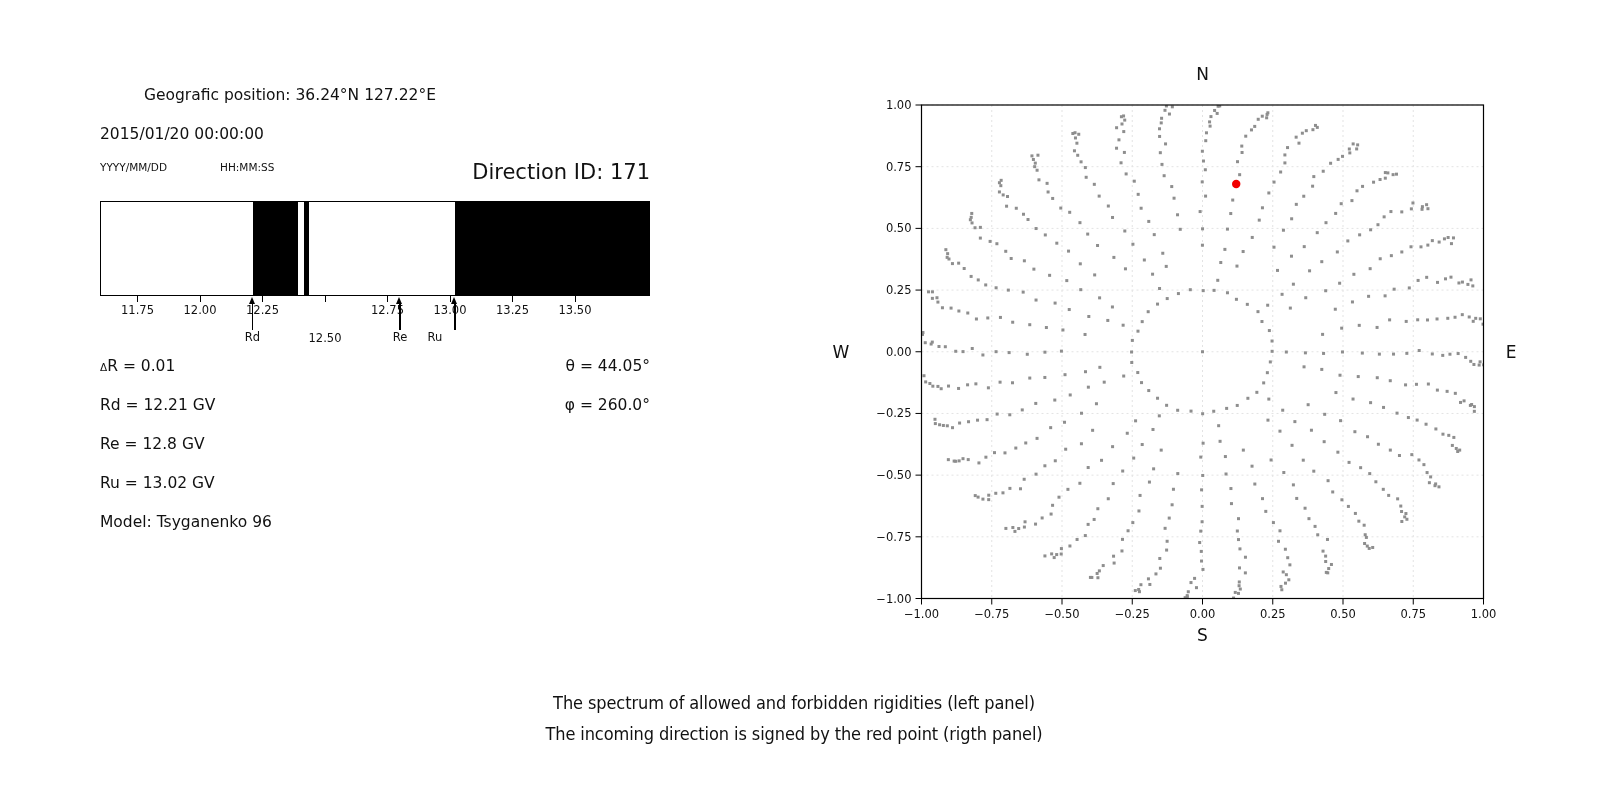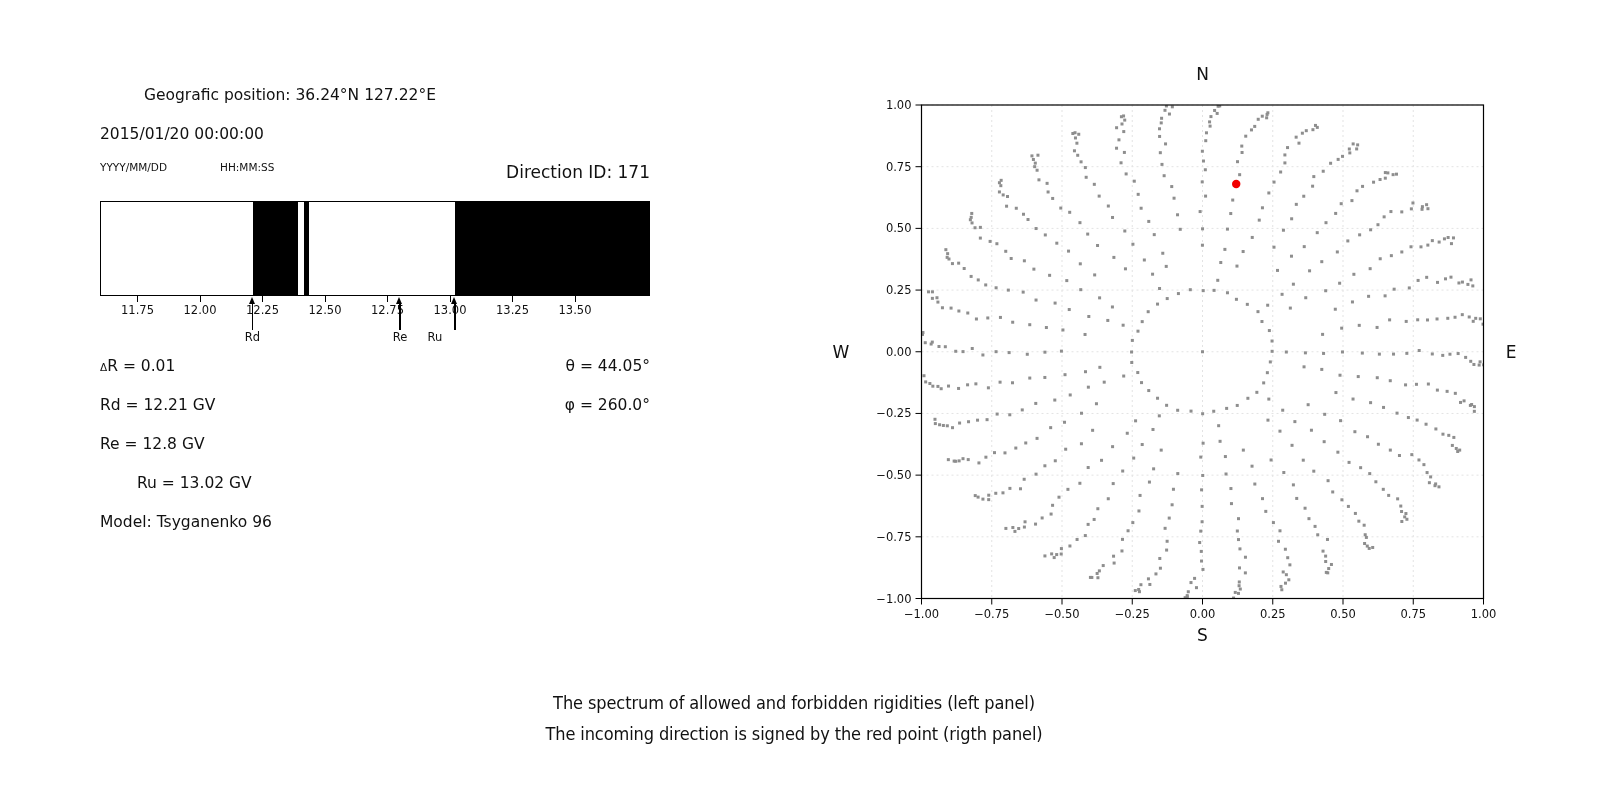--- a/index.html
+++ b/index.html
@@ -3,21 +3,21 @@
 <meta charset="utf-8">
 <style>
   html,body{margin:0;padding:0;background:#ffffff;}
   #canvas{
     position:relative;width:1600px;height:800px;background:#ffffff;overflow:hidden;
     font-family:"DejaVu Sans","Liberation Sans",sans-serif;color:#111111;
   }
   .abs{position:absolute;}
   .t15{font-size:15.5px;line-height:18px;white-space:pre;}
   .t10{font-size:10.5px;line-height:13px;white-space:pre;}
-  .t17{font-size:17px;line-height:20px;white-space:pre;}
+  .t17{font-size:21px;line-height:20px;white-space:pre;}
   .right-align{text-align:right;}
   #spectrum-box{
     position:absolute;left:100px;top:201px;width:550px;height:95px;
     border:1.2px solid #000;box-sizing:border-box;background:#ffffff;
   }
   .band{position:absolute;top:0;bottom:0;}
   .xtick-mark{position:absolute;width:1px;height:6px;background:#000;top:296px;}
   .xtick-label{position:absolute;width:56px;top:303px;text-align:center;font-size:11.5px;}
   .marker-shaft{position:absolute;width:1.2px;background:#000;top:303px;height:27px;}
   .marker-head{position:absolute;width:0;height:0;top:296.5px;
@@ -44,21 +44,21 @@
       <div class="band" style="left: 64.5455%; width: 35.4545%; background: rgb(0, 0, 0);"></div>
     </div>
   <div id="spectrum-deco" class="abs" style="left:0;top:0;width:1600px;height:800px;pointer-events:none;">
       <div class="xtick-mark" style="left: 137px;"></div>
       <div class="xtick-label" style="left: 109.5px;">11.75</div>
       <div class="xtick-mark" style="left: 199.5px;"></div>
       <div class="xtick-label" style="left: 172px;">12.00</div>
       <div class="xtick-mark" style="left: 262px;"></div>
       <div class="xtick-label" style="left: 234.5px;">12.25</div>
       <div class="xtick-mark" style="left: 324.5px;"></div>
-      <div class="xtick-label" style="left: 297px;">12.50</div>
+      <div class="xtick-label" style="left: 297px; margin-top: 28px;">12.50</div>
       <div class="xtick-mark" style="left: 387px;"></div>
       <div class="xtick-label" style="left: 359.5px;">12.75</div>
       <div class="xtick-mark" style="left: 449.5px;"></div>
       <div class="xtick-label" style="left: 422px;">13.00</div>
       <div class="xtick-mark" style="left: 512px;"></div>
       <div class="xtick-label" style="left: 484.5px;">13.25</div>
       <div class="xtick-mark" style="left: 574.5px;"></div>
       <div class="xtick-label" style="left: 547px;">13.50</div>
       <div class="marker-shaft" style="left: 251.9px;"></div>
       <div class="marker-head" style="left: 248.5px;"></div>
@@ -69,21 +69,21 @@
       <div class="marker-shaft" style="left: 454.4px;"></div>
       <div class="marker-head" style="left: 451px;"></div>
       <div class="marker-label" style="left: 415px;">Ru</div>
     </div>
 
   <div class="abs t15" style="left:100px;top:357px;"><span class="small-delta">Δ</span><span>R = 0.01</span></div>
   <div class="abs t15 right-align" style="right:950px;top:357px;width:200px;">θ = 44.05°</div>
   <div class="abs t15" style="left:100px;top:396px;">Rd = 12.21 GV</div>
   <div class="abs t15 right-align" style="right:950px;top:396px;width:200px;">φ = 260.0°</div>
   <div class="abs t15" style="left:100px;top:435px;">Re = 12.8 GV</div>
-  <div class="abs t15" style="left:100px;top:474px;margin-left:37px;">Ru = 13.02 GV</div>
+  <div class="abs t15" style="left:100px;top:474px;">Ru = 13.02 GV</div>
   <div class="abs t15" style="left:100px;top:513px;">Model: Tsyganenko 96</div>
 
   <svg id="dirmap" class="abs" style="left:0;top:0;" width="1600" height="800" xmlns="http://www.w3.org/2000/svg">
       <line x1="921.5" y1="105" x2="921.5" y2="598.5" stroke="#e3e3e3" stroke-width="1" stroke-dasharray="2 3"></line>
       <line x1="991.75" y1="105" x2="991.75" y2="598.5" stroke="#e3e3e3" stroke-width="1" stroke-dasharray="2 3"></line>
       <line x1="1062" y1="105" x2="1062" y2="598.5" stroke="#e3e3e3" stroke-width="1" stroke-dasharray="2 3"></line>
       <line x1="1132.25" y1="105" x2="1132.25" y2="598.5" stroke="#e3e3e3" stroke-width="1" stroke-dasharray="2 3"></line>
       <line x1="1202.5" y1="105" x2="1202.5" y2="598.5" stroke="#e3e3e3" stroke-width="1" stroke-dasharray="2 3"></line>
       <line x1="1272.75" y1="105" x2="1272.75" y2="598.5" stroke="#e3e3e3" stroke-width="1" stroke-dasharray="2 3"></line>
       <line x1="1343" y1="105" x2="1343" y2="598.5" stroke="#e3e3e3" stroke-width="1" stroke-dasharray="2 3"></line>

